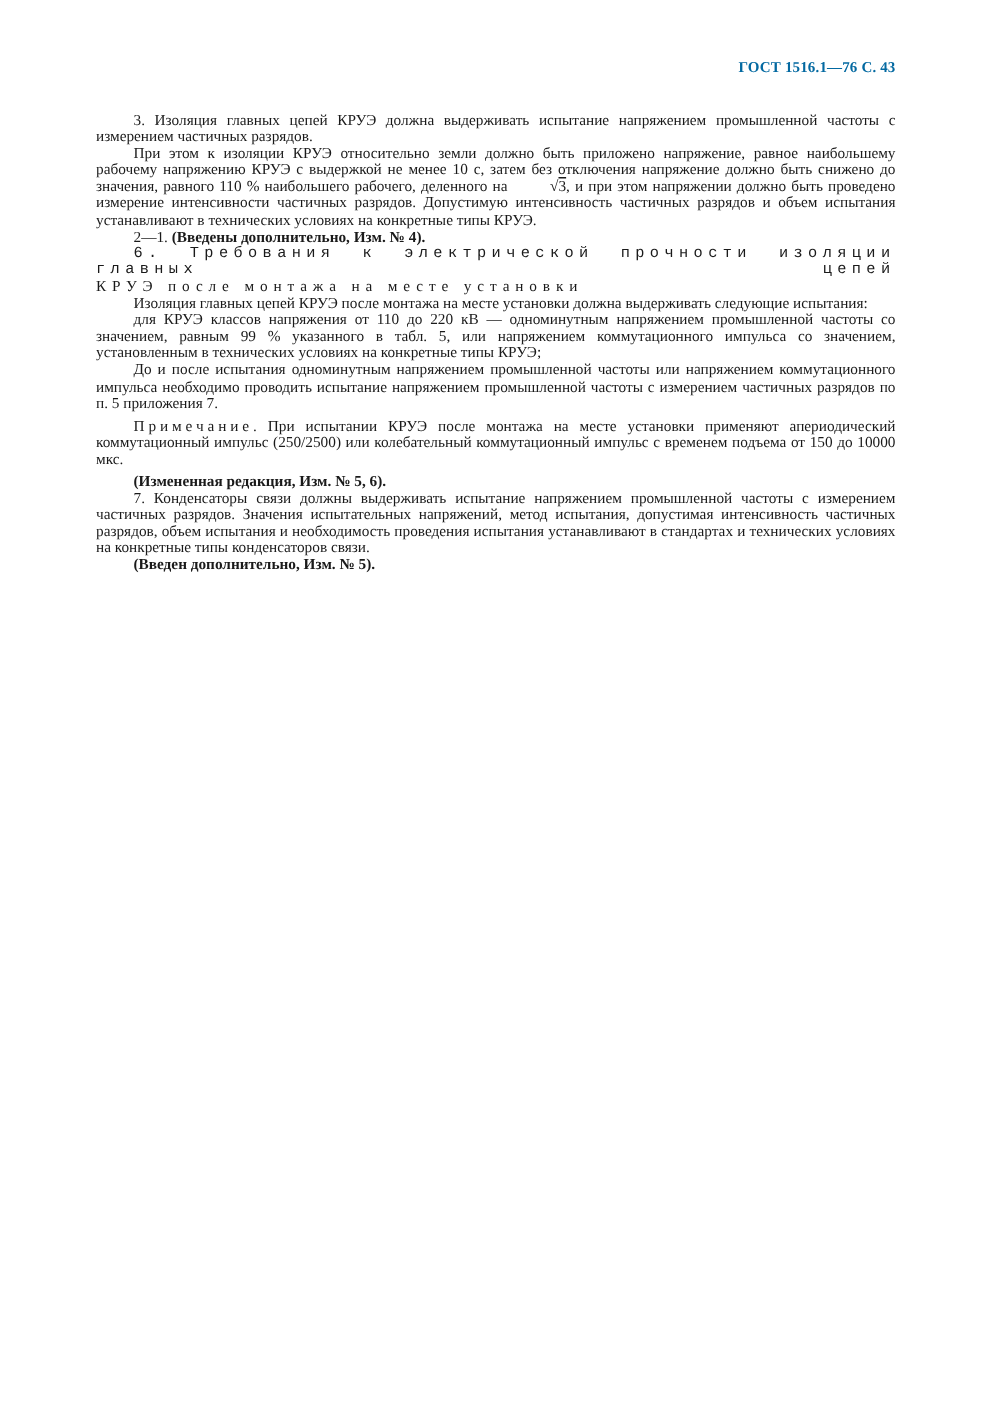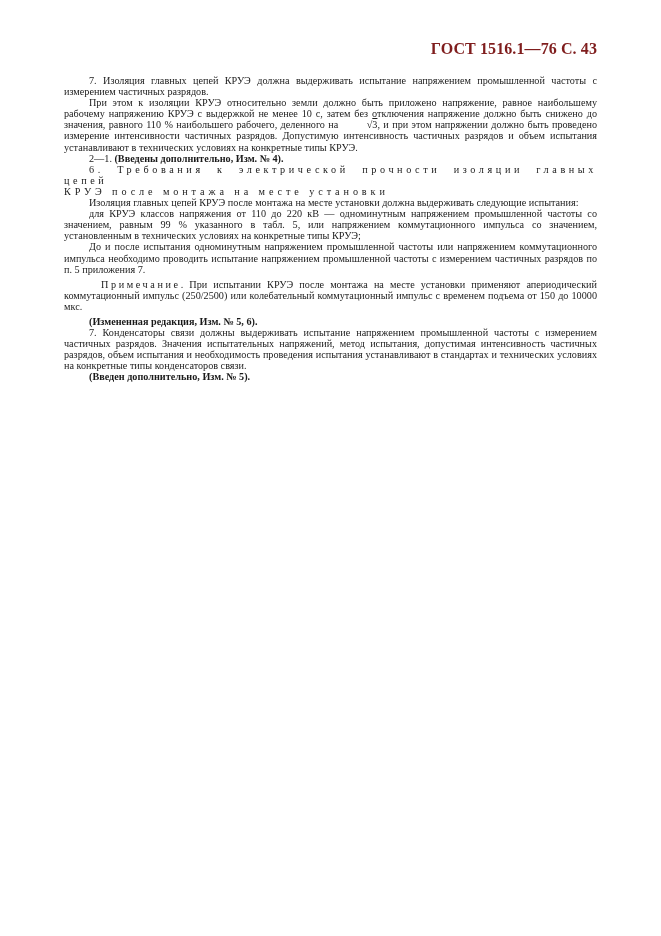--- a/index.html
+++ b/index.html
@@ -12,24 +12,24 @@
     height: 936px;
     position: relative;
     overflow: hidden;
     font-family: "Liberation Serif", "DejaVu Serif", serif;
     color: #1a1a1a;
   }
   .page-header {
     position: absolute;
     top: 40px;
     right: 64px;
-    font-size: 16px;
+    font-size: 10px;
     font-weight: bold;
     letter-spacing: 0.1px;
-    color: #7f1d1d;
+    color: #0369a1;
   }
   .content {
     position: absolute;
     top: 75px;
     left: 64px;
     width: 533px;
     font-size: 10.2px;
     line-height: 11.1px;
   }
   .content p {
@@ -45,44 +45,43 @@
     font-weight: bold;
   }
   .spaced {
     letter-spacing: 3.6px;
   }
   .spaced-2 {
     letter-spacing: 3.9px;
   }
   .note-label {
     letter-spacing: 2.6px;
-    margin-left: 12px;
   }
   .sqrt {
     display: inline-block;
     position: relative;
   }
   .sqrt .rad {
     text-decoration: overline;
   }
 </style>
 </head>
 <body>
 
 <div class="page-header">ГОСТ 1516.1—76 С. 43</div>
 
 <div class="content">
 
-  <p>7. Изоляция главных цепей КРУЭ должна выдерживать испытание напряжением промышленной частоты с измерением частичных разрядов.</p>
+  <p>3. Изоляция главных цепей КРУЭ должна выдерживать испытание напряжением промышленной частоты с измерением частичных разрядов.</p>
 
   <p><span>При этом к изоляции КРУЭ относительно земли должно быть приложено напряжение, равное наиболь­шему рабочему напряжению КРУЭ с выдержкой не менее 10 с, затем без отключения напряжение должно быть снижено до значения, равного 110 % наибольшего рабочего, деленного на </span><span class="sqrt"><span>√</span><span class="rad">3</span></span><span>, и при этом напряжении должно быть проведено измерение интенсивности частичных разрядов. Допустимую интенсивность частичных разрядов и объем испытания устанавливают в технических условиях на конкретные типы КРУЭ.</span></p>
 
   <p><span>2—1. </span><span class="bold">(Введены дополнительно, Изм. № 4).</span></p>
 
-  <p class="spaced" style="text-align: justify; text-align-last: justify;">6. Требования к электрической прочности изоляции главных цепей</p>
+  <p class="spaced" style="text-align: justify; text-align-last: justify; font-family: Liberation Mono, monospace;">6. Требования к электрической прочности изоляции главных цепей</p>
   <p class="spaced-2" style="text-indent: 0;">КРУЭ после монтажа на месте установки</p>
 
   <p>Изоляция главных цепей КРУЭ после монтажа на месте установки должна выдерживать следующие испытания:</p>
 
   <p>для КРУЭ классов напряжения от 110 до 220 кВ — одноминутным напряжением промышленной частоты со значением, равным 99 % указанного в табл. 5, или напряжением коммутационного импульса со значением, установленным в технических условиях на конкретные типы КРУЭ;</p>
 
 
   <p>До и после испытания одноминутным напряжением промышленной частоты или напряжением комму­тационного импульса необходимо проводить испытание напряжением промышленной частоты с измерением частичных разрядов по п. 5 приложения 7.</p>
 
   <p class="gap-before"><span class="note-label">Примечание</span><span>. При испытании КРУЭ после монтажа на месте установки применяют апериодический коммутационный импульс (250/2500) или колебательный коммутационный импульс с временем подъема от 150 до 10000 мкс.</span></p>

